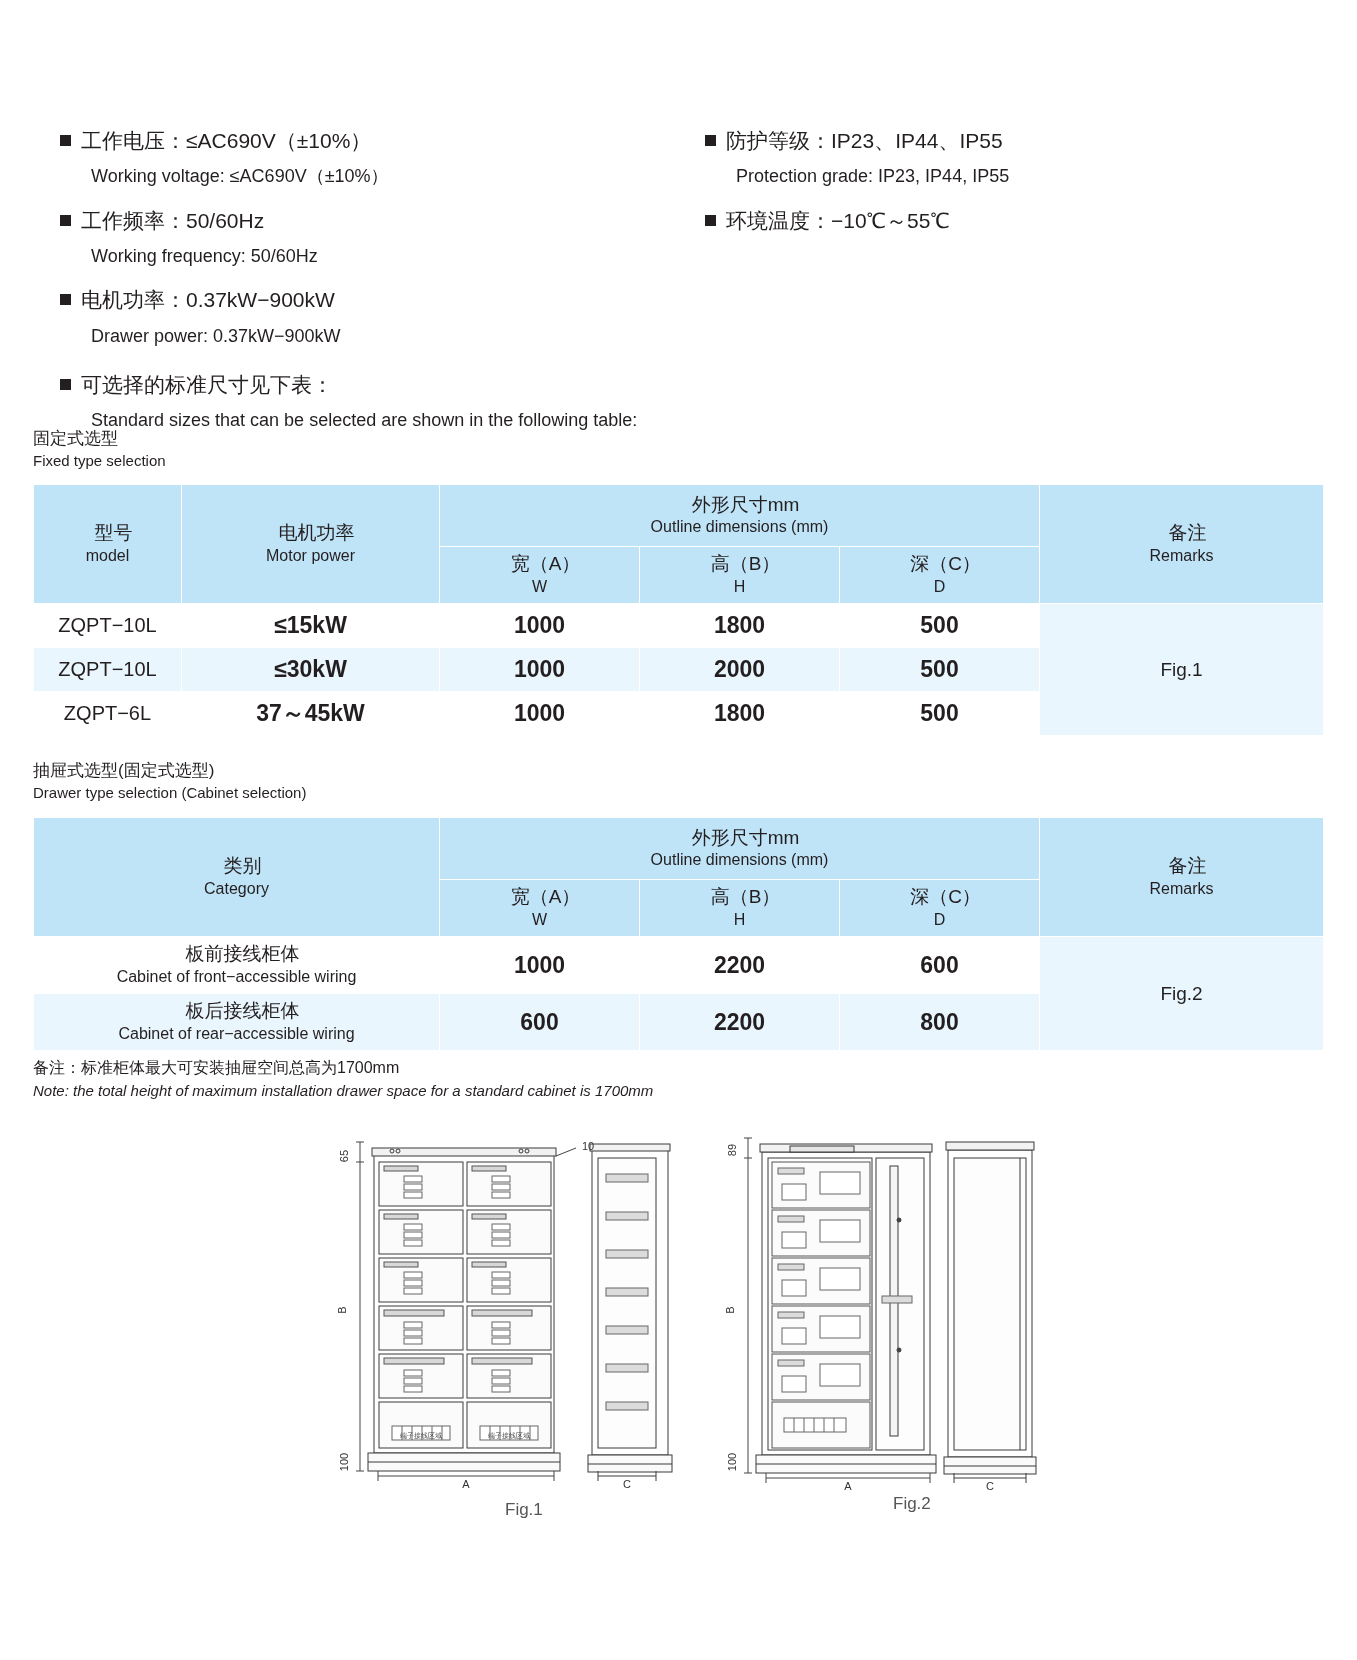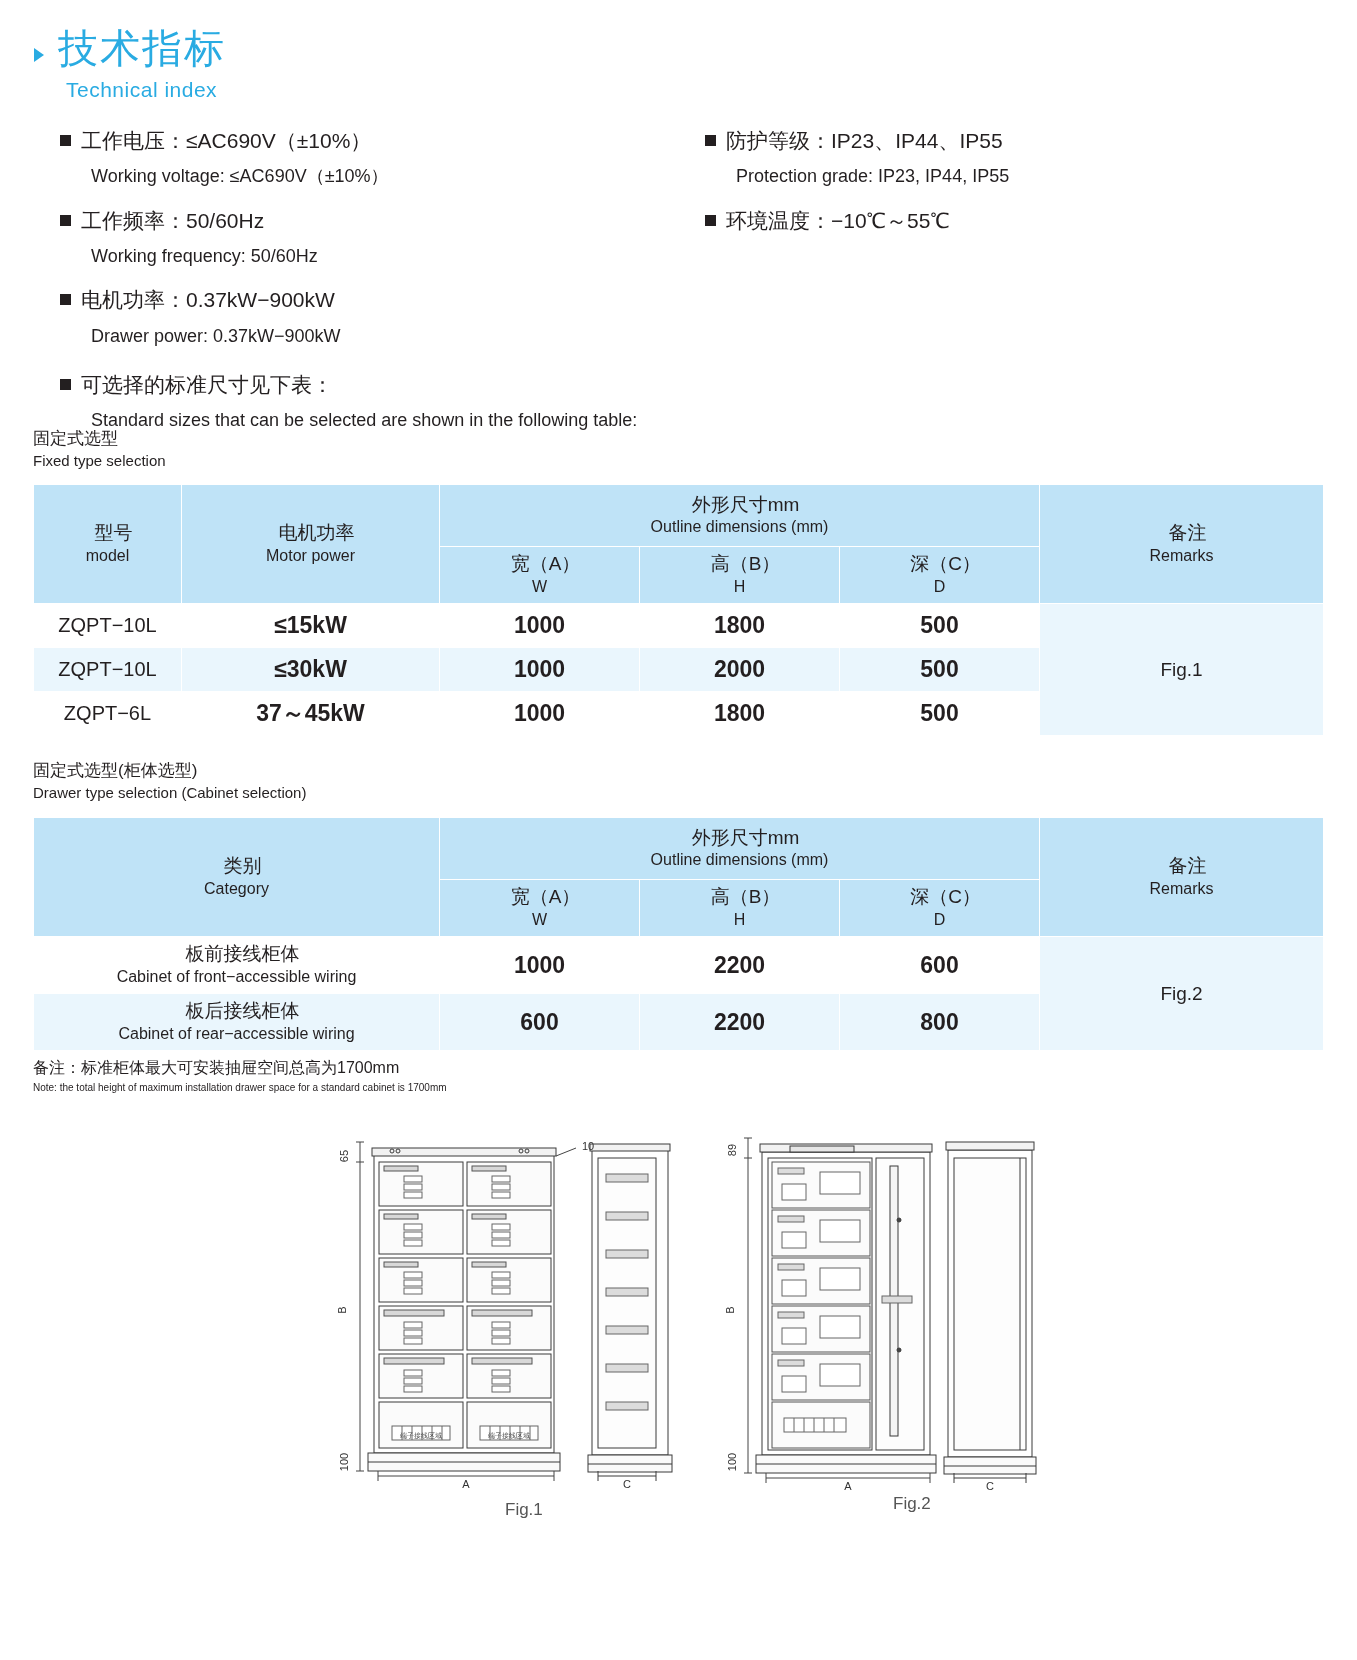--- a/index.html
+++ b/index.html
@@ -94,46 +94,37 @@
   
   #table-drawer { left: 33px; top: 817px; width: 1290px; }
   #table-drawer .d1 { width: 406px; }
   #table-drawer .d2 { width: 200px; }
   #table-drawer .d3 { width: 200px; }
   #table-drawer .d4 { width: 200px; }
   #table-drawer .d5 { width: 284px; }
 
   .note { position: absolute; left: 33px; top: 1056px; }
   .note .n-cn { font-size: 16px; line-height: 1.5; }
-  .note .n-en { font-size: 10px; line-height: 1.5; }
+  .note .n-en { font-size: 15px; line-height: 1.5; font-style: italic; }
 
   
   .drawings { position: absolute; left: 0; top: 1100px; width: 1357px; height: 440px; }
   .fig-label {
     position: absolute; font-size: 17px; color: #555;
   }
   #fig1-label { left: 505px; top: 1500px; }
   #fig2-label { left: 893px; top: 1494px; }
 
   .dim-txt { font-size: 11px; fill: #333; }
 </style>
 </head>
 <body>
 
 <div class="page">
 
-  <div class="header">
-    <div class="title-row">
-      <span class="tri"></span>
-      <div>
-        <div class="title-cn">技术指标</div>
-      </div>
-    </div>
-    <div class="title-en">Technical index</div>
-  </div>
 
   <div class="specs">
 
     <div class="spec-col left">
       <div class="spec-item">
         <div class="spec-cn">
           <span class="bullet"></span>
           <span>工作电压：≤AC690V（±10%）</span>
         </div>
         <div class="spec-en">Working voltage: ≤AC690V（±10%）</div>
@@ -247,21 +238,21 @@
         <td class="row-a model-cell" style="height:44px">ZQPT−6L</td>
         <td class="row-a val">37～45kW</td>
         <td class="row-a val">1000</td>
         <td class="row-a val">1800</td>
         <td class="row-a val">500</td>
       </tr>
     </tbody>
   </table>
 
   <div class="tbl-caption" style="top:760px">
-    <div class="cap-cn">固定式选型(柜体选型)</div>
+    <div class="cap-cn">抽屉式选型(固定式选型)</div>
     <div class="cap-en">Drawer type selection (Cabinet selection)</div>
   </div>
 
   <table id="table-drawer">
     <colgroup>
       <col class="d1">
         <col class="d2">
         <col class="d3">
         <col class="d4">
         <col class="d5">

